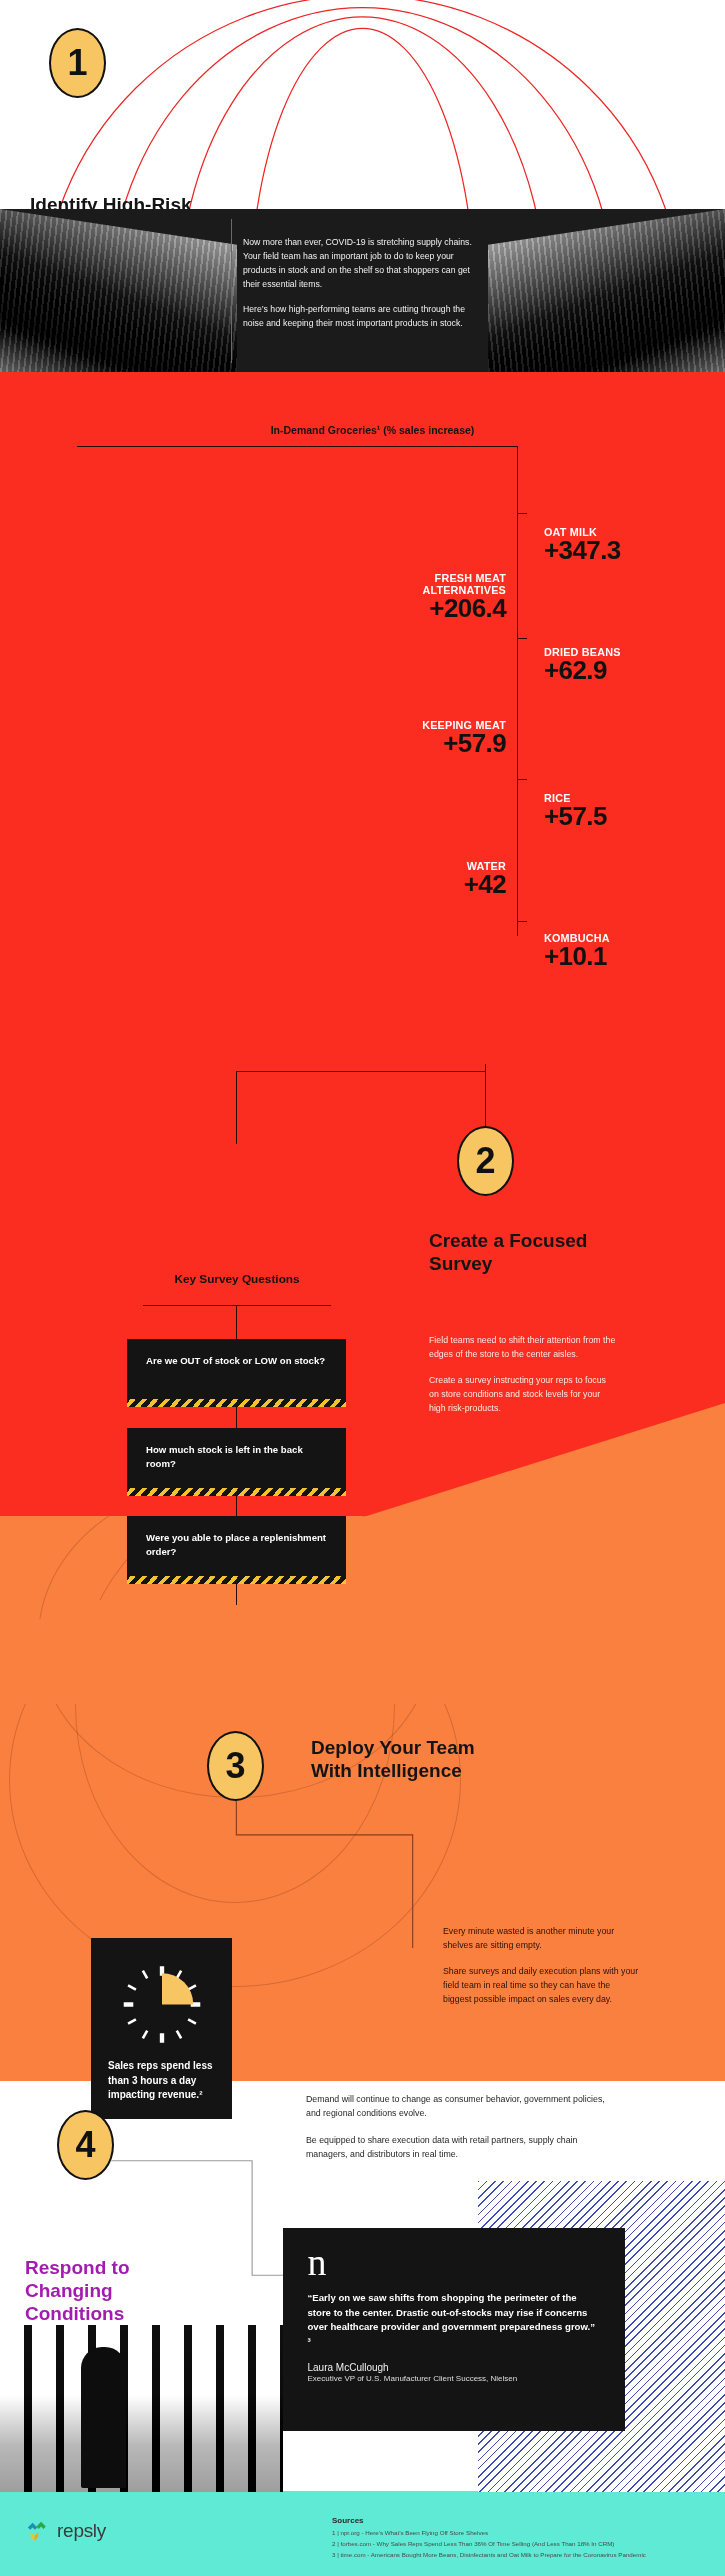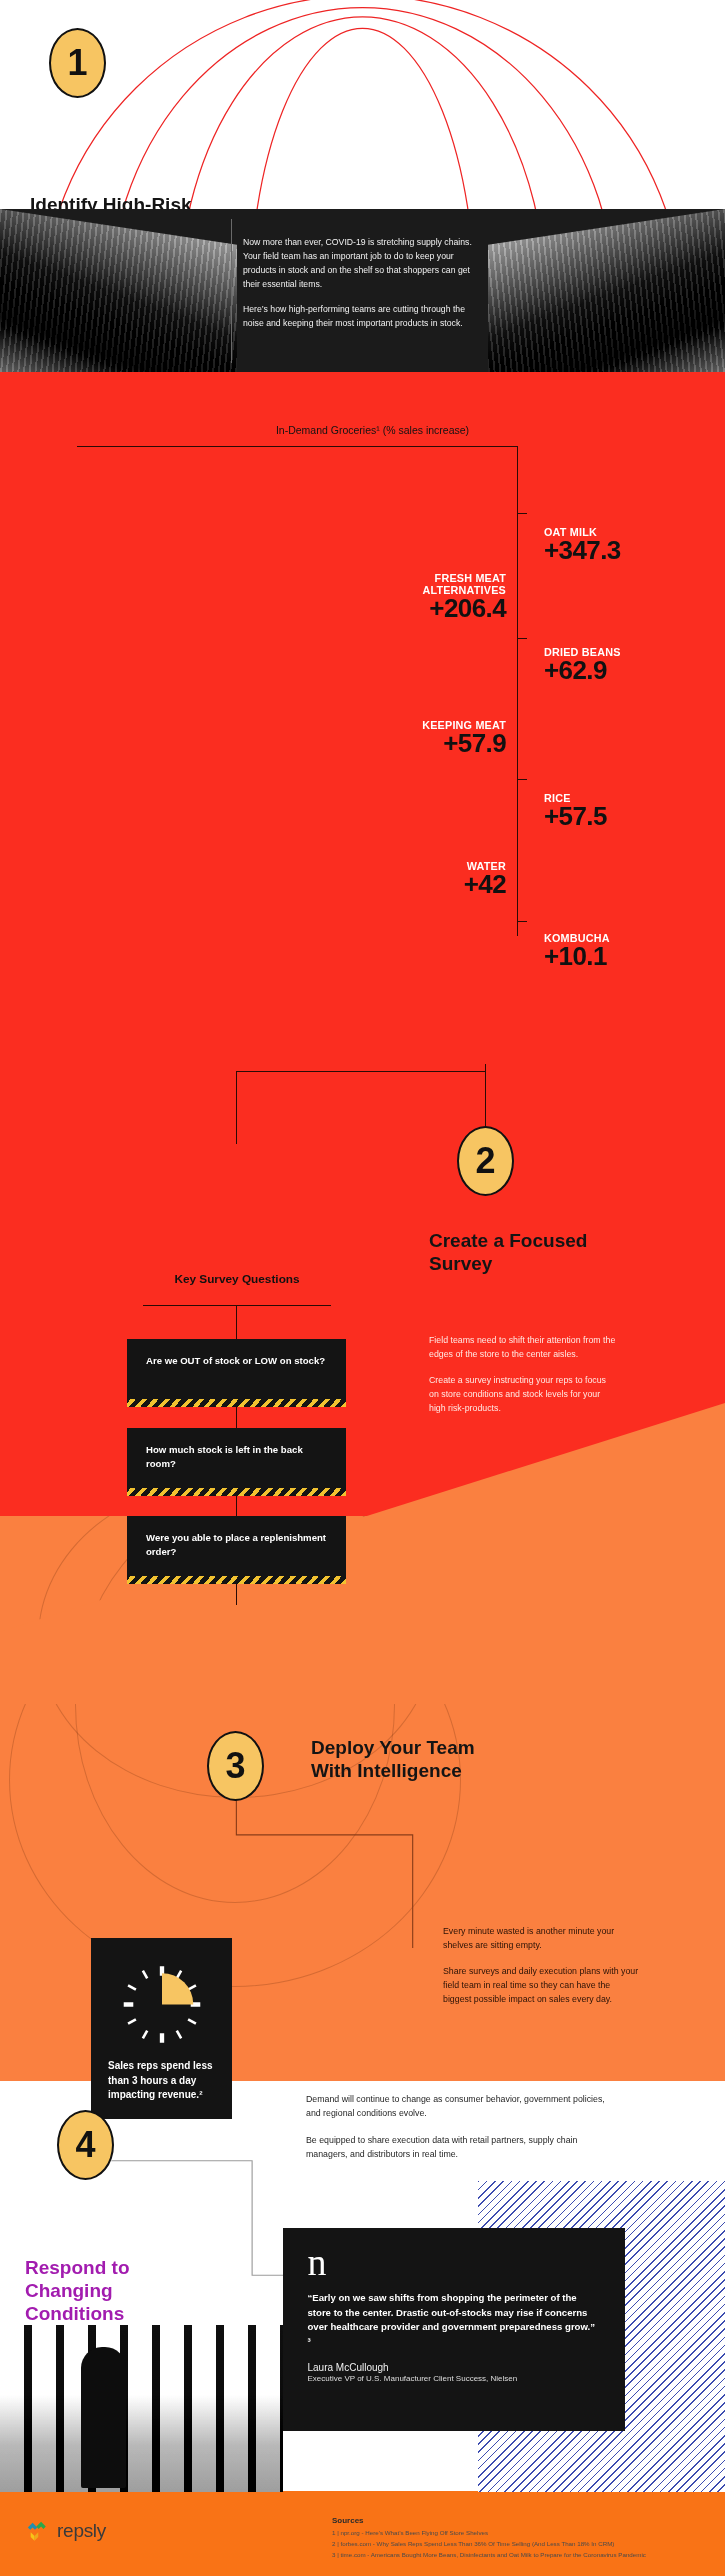--- a/index.html
+++ b/index.html
@@ -125,21 +125,21 @@
   }
   .sec-body { font-size: 8.8px; line-height: 1.62; }
 
   
   .s1-badge { position: absolute; left: 49px; top: 28px; z-index: 5; }
   .s1-title { position: absolute; left: 30px; top: 193px; width: 170px; }
   .s1-copy { position: absolute; left: 30px; top: 260px; width: 179px; color: #ffe9e4; }
   .s1-copy p + p { margin-top: 11.3px; }
   .chart-label {
     position: absolute; left: 203px; top: 52px; width: 339px;
-    text-align: center; font-size: 10.5px; font-weight: normal; color: #131313;
+    text-align: center; font-size: 10.5px; font-weight: bold; color: #131313;
   }
   .chart-frame {
     position: absolute; left: 151px; top: 74px; width: 367px; height: 490px;
     border-top: 1.2px solid #2a0b06;
     border-right: 1.2px solid #2a0b06;
     z-index: 2;
   }
   .s1-badge-stem {
     position: absolute; left: 77px; top: 74px; width: 75px; height: 1.2px;
     background: #2a0b06; z-index: 2;
@@ -236,21 +236,21 @@
   }
   .store-silhouette {
     position: absolute; left: 81px; top: 2347px; width: 45px; height: 141px; z-index: 3;
     background: #0d0d0d;
     border-radius: 21px 21px 1.9px 1.9px;
   }
 
   
   .footer {
     position: absolute; left: 0; top: 2491px; width: 725px; height: 85px;
-    background: #f97316;
+    background: #5eead4;
   }
   .logo-wrap { position: absolute; left: 26px; top: 28px; display: flex; align-items: center; gap: 6.6px; }
   .logo-text { font-size: 19px; color: #3b3b3b; letter-spacing: -0.3px; }
   .sources { position: absolute; left: 332px; top: 24.5px; }
   .sources h4 { font-size: 8px; font-weight: bold; color: #2b2b2b; margin-bottom: 3.8px; }
   .sources li { list-style: none; font-size: 6.2px; color: #4a4a4a; line-height: 1.72; }
 </style>
 </head>
 <body>
 

